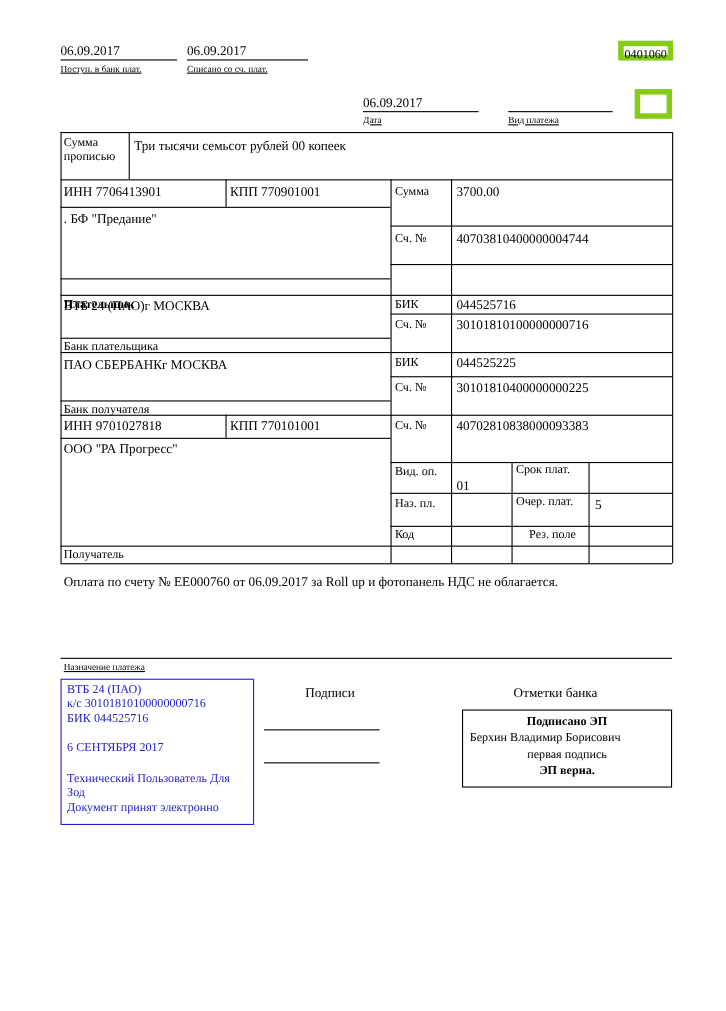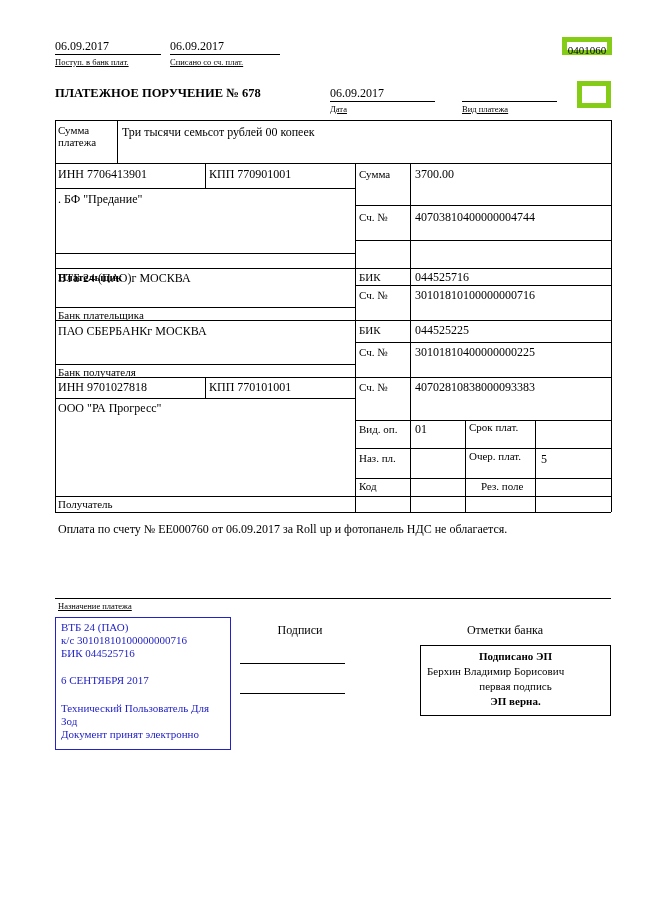--- a/index.html
+++ b/index.html
@@ -39,21 +39,20 @@
   <div class="tx" style="left:55px;top:39px;">06.09.2017</div>
   <div class="hl" style="left:55px;top:54px;width:106px;"></div>
   <div class="sm" style="left:55px;top:57px;">Поступ. в банк плат.</div>
 
   <div class="tx" style="left:170px;top:39px;">06.09.2017</div>
   <div class="hl" style="left:170px;top:54px;width:110px;"></div>
   <div class="sm" style="left:170px;top:57px;">Списано со сч. плат.</div>
 
   <div class="box" style="left:562px;top:37px;width:50px;height:18px;font-size:11px;line-height:16px;text-align:center;">0401060</div>
 
-  <div class="tx b" style="left:55px;top:86px;font-size:12.5px;">ПЛАТЕЖНОЕ ПОРУЧЕНИЕ № 678</div>
   <div class="tx" style="left:330px;top:86px;">06.09.2017</div>
   <div class="hl" style="left:330px;top:101px;width:105px;"></div>
   <div class="sm" style="left:330px;top:104px;">Дата</div>
   <div class="hl" style="left:462px;top:101px;width:95px;"></div>
   <div class="sm" style="left:462px;top:104px;">Вид платежа</div>
   <div class="box" style="left:577px;top:81px;width:34px;height:27px;"></div>
 
   <div class="hl" style="left:55px;top:120px;width:556px;"></div>
   <div class="hl" style="left:55px;top:163px;width:556px;"></div>
   <div class="hl" style="left:55px;top:188px;width:300px;"></div>
@@ -77,21 +76,21 @@
   <div class="vl" style="left:55px;top:120px;height:392px;"></div>
   <div class="vl" style="left:611px;top:120px;height:392px;"></div>
   <div class="vl" style="left:117px;top:120px;height:43px;"></div>
   <div class="vl" style="left:205px;top:163px;height:25px;"></div>
   <div class="vl" style="left:205px;top:377px;height:21px;"></div>
   <div class="vl" style="left:355px;top:163px;height:349px;"></div>
   <div class="vl" style="left:410px;top:163px;height:349px;"></div>
   <div class="vl" style="left:465px;top:420px;height:92px;"></div>
   <div class="vl" style="left:535px;top:420px;height:92px;"></div>
 
-  <div class="lb wrap" style="left:58px;top:124px;width:56px;">Сумма платежа</div>
+  <div class="lb wrap" style="left:58px;top:124px;width:56px;">Сумма прописью</div>
   <div class="tx" style="left:122px;top:125px;">Три тысячи семьсот рублей 00 копеек</div>
 
   <div class="tx" style="left:58px;top:167px;">ИНН 7706413901</div>
   <div class="tx" style="left:209px;top:167px;">КПП 770901001</div>
   <div class="lb" style="left:359px;top:168px;">Сумма</div>
   <div class="tx" style="left:415px;top:167px;">3700.00</div>
   <div class="tx" style="left:58px;top:192px;">. БФ "Предание"</div>
   <div class="lb" style="left:359px;top:211px;">Сч. №</div>
   <div class="tx" style="left:415px;top:210px;">40703810400000004744</div>
   <div class="lb" style="left:58px;top:271px;font-weight:bold;">Плательщик</div>
@@ -111,21 +110,21 @@
   <div class="lb" style="left:58px;top:366px;">Банк получателя</div>
 
   <div class="tx" style="left:58px;top:380px;">ИНН 9701027818</div>
   <div class="tx" style="left:209px;top:380px;">КПП 770101001</div>
   <div class="lb" style="left:359px;top:381px;">Сч. №</div>
   <div class="tx" style="left:415px;top:380px;">40702810838000093383</div>
   <div class="tx" style="left:58px;top:401px;">ООО "РА Прогресс"</div>
   <div class="lb" style="left:58px;top:498px;">Получатель</div>
 
   <div class="lb" style="left:359px;top:423px;">Вид. оп.</div>
-  <div class="tx" style="left:415px;top:422px;">01</div>
+  <div class="tx" style="left:415px;top:434px;">01</div>
   <div class="lb wrap" style="left:469px;top:421px;width:58px;">Срок плат.</div>
   <div class="lb" style="left:359px;top:452px;">Наз. пл.</div>
   <div class="lb wrap" style="left:469px;top:450px;width:58px;">Очер. плат.</div>
   <div class="tx" style="left:541px;top:452px;">5</div>
   <div class="lb" style="left:359px;top:480px;">Код</div>
   <div class="lb" style="left:481px;top:480px;">Рез. поле</div>
 
   <div class="tx" style="left:58px;top:522px;">Оплата по счету № ЕЕ000760 от 06.09.2017 за Roll up и фотопанель НДС не облагается.</div>
   <div class="hl" style="left:55px;top:598px;width:556px;"></div>
   <div class="sm" style="left:58px;top:601px;">Назначение платежа</div>

